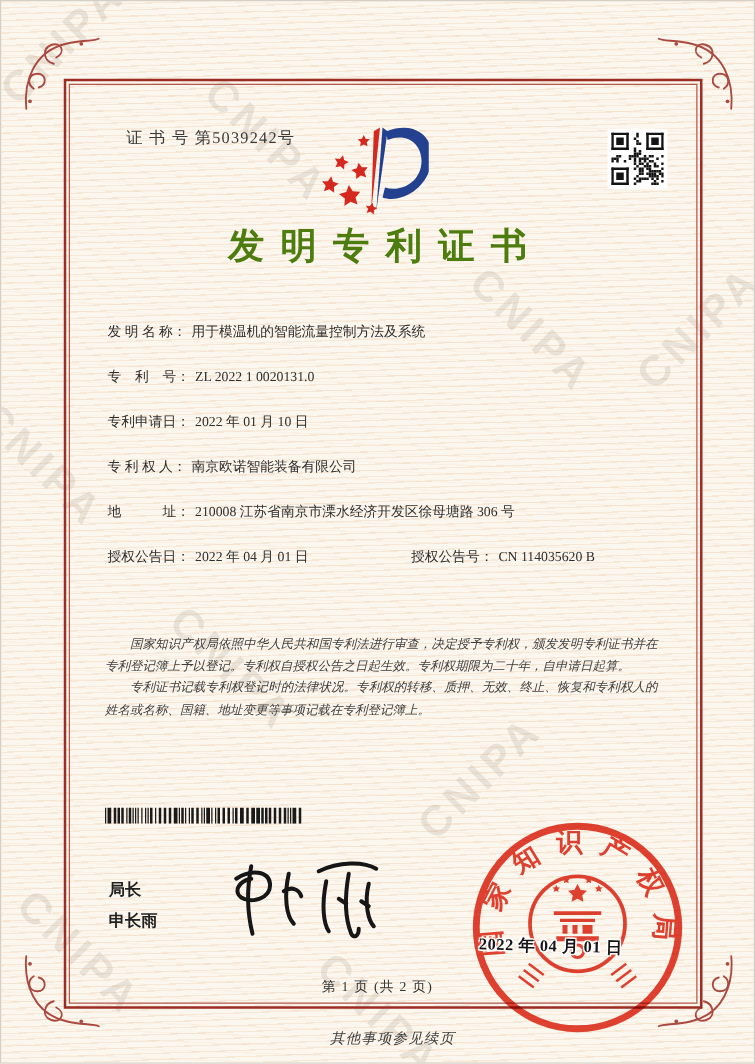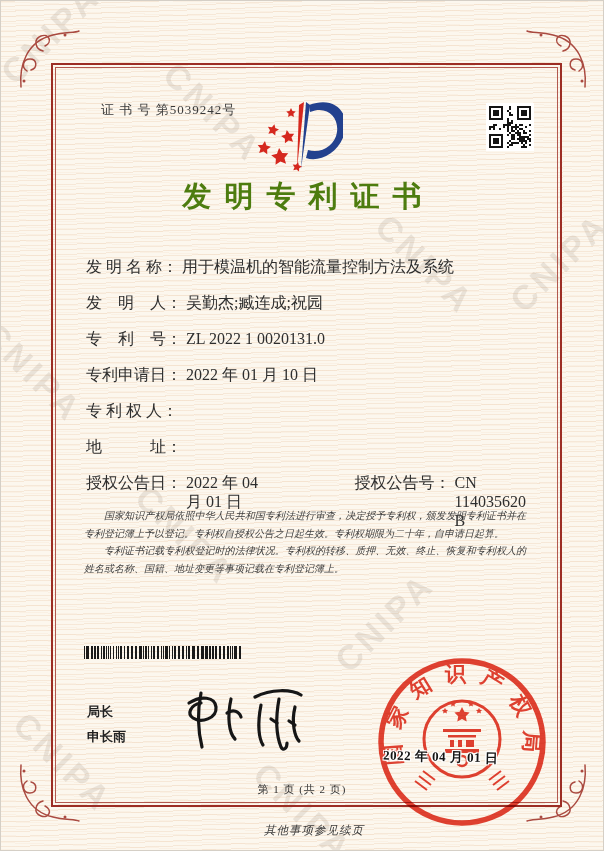--- a/index.html
+++ b/index.html
@@ -27,21 +27,21 @@
   }
   .frame::after{content:"";position:absolute;inset:2px;border:1px solid #b2584e;}
   .corner{position:absolute;width:64px;height:64px;}
   .cert-no{position:absolute;left:76px;top:100px;font-size:13px;letter-spacing:1px;color:#3a3a3a;margin-left:24px;}
   .qr{position:absolute;left:485px;top:102px;width:48px;height:48px;background:#fff;padding:3px;box-sizing:border-box;}
   .logo{position:absolute;left:246px;top:96px;width:96px;height:78px;}
   .title{
     position:absolute;left:0;top:176px;width:100%;text-align:center;
     font-size:29px;font-weight:bold;letter-spacing:.45em;padding-left:.45em;box-sizing:border-box;color:#4d7c0f;
   }
-  .fields{position:absolute;left:85px;top:256px;width:440px;font-size:16px;}
+  .fields{position:absolute;left:85px;top:256px;width:440px;font-size:11px;}
   .frow{height:36px;display:flex;align-items:flex-start;line-height:19px;}
   .flabel{white-space:pre;margin-right:4px;color:#2e2e2e;}
   .fvalue{color:#2e2e2e;}
   .grant-no{margin-left:82px;display:flex;}
   .paras{
     position:absolute;left:83px;top:506px;width:442px;
     font-size:10px;line-height:17.5px;font-style:italic;color:#404040;text-align:justify;
   }
   .paras p{margin:0;text-indent:2em;}
   .barcode{position:absolute;left:83px;top:645px;width:158px;height:13px;}
@@ -254,36 +254,34 @@
   </div>
 
   <div class="title">发明专利证书</div>
 
   <div class="fields">
     <div class="frow">
       <span class="flabel">发 明 名 称：</span>
       <span class="fvalue">用于模温机的智能流量控制方法及系统</span>
     </div>
     <div class="frow">
-      <span class="flabel">发　明　人：</span>
-      <span class="fvalue">吴勤杰;臧连成;祝园</span>
-    </div>
-    <div class="frow">
       <span class="flabel">专　利　号：</span>
       <span class="fvalue">ZL 2022 1 0020131.0</span>
     </div>
     <div class="frow">
       <span class="flabel">专利申请日：</span>
       <span class="fvalue">2022 年 01 月 10 日</span>
     </div>
     <div class="frow">
       <span class="flabel">专 利 权 人：</span>
+      <span class="fvalue">南京欧诺智能装备有限公司</span>
     </div>
     <div class="frow">
       <span class="flabel">地　　　址：</span>
+      <span class="fvalue">210008 江苏省南京市溧水经济开发区徐母塘路 306 号</span>
     </div>
     <div class="frow">
       <span class="flabel">授权公告日：</span>
       <span class="fvalue">2022 年 04 月 01 日</span>
       <span class="grant-no">
         <span class="flabel">授权公告号：</span>
         <span class="fvalue">CN 114035620 B</span>
       </span>
     </div>
   </div>

